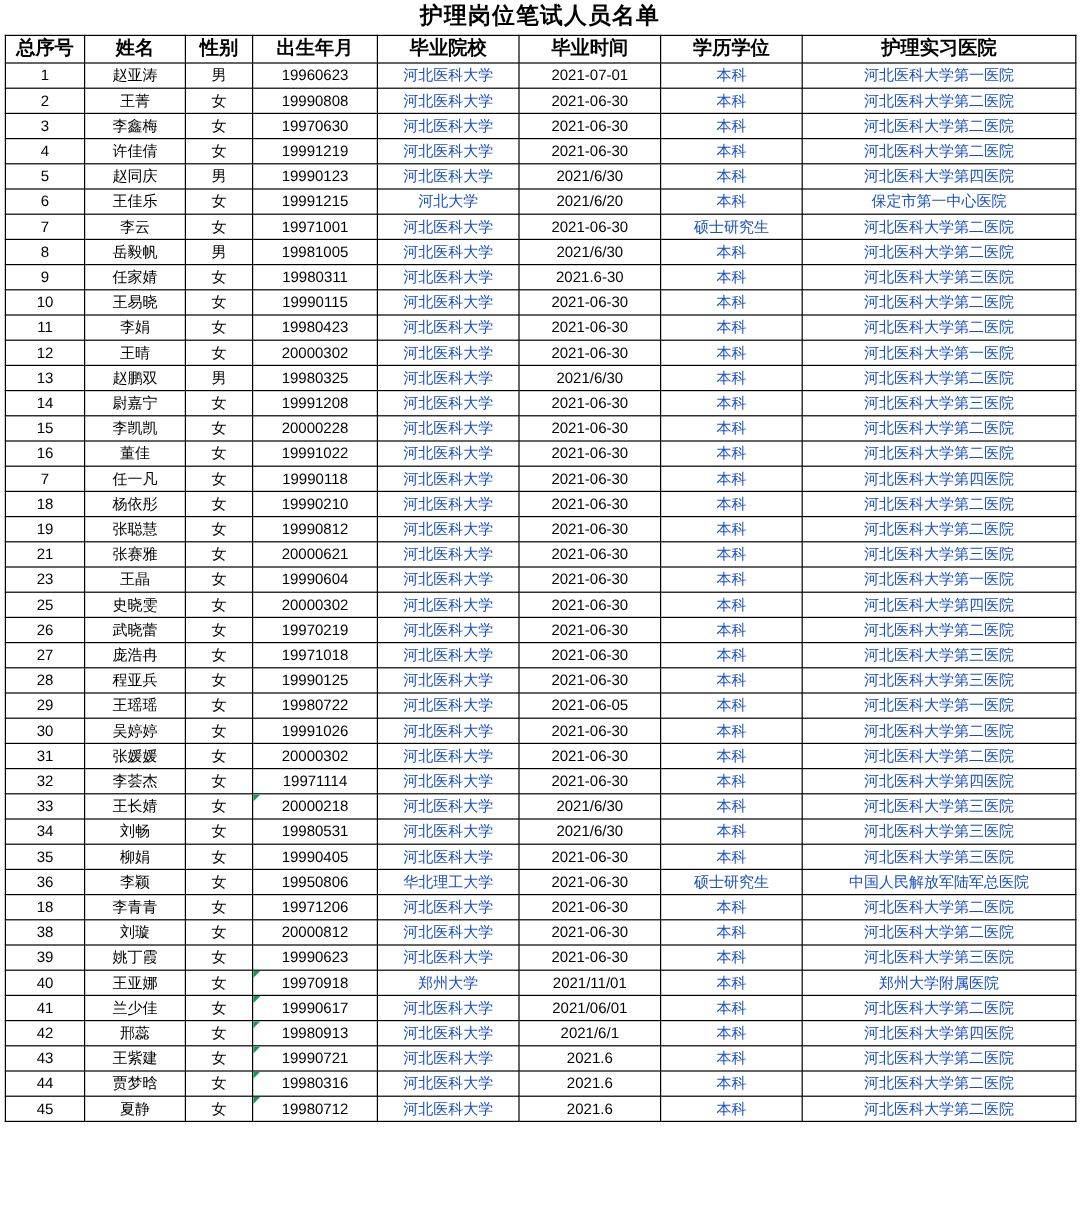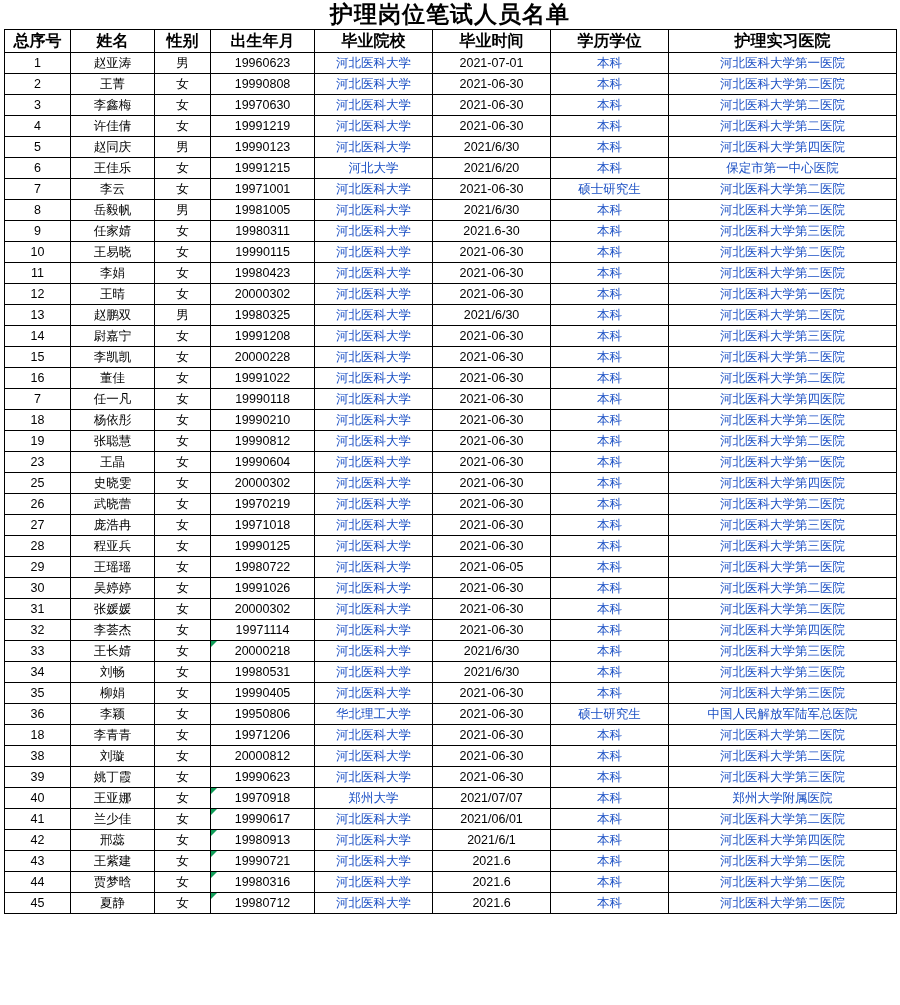--- a/index.html
+++ b/index.html
@@ -16,21 +16,21 @@
   }
   #page {
     width: 900px;
     height: 1005px;
     position: relative;
     box-sizing: border-box;
     padding: 0 4px;
   }
   #doc-title {
     text-align: center;
-    font-size: 23px;
+    font-size: 19px;
     font-weight: bold;
     letter-spacing: 1px;
     padding: 4px 0 5px 0;
     line-height: 20px;
   }
   table#roster {
     border-collapse: collapse;
     width: 892px;
     table-layout: fixed;
     font-size: 12.5px;
@@ -289,20 +289,30 @@
           <td>19</td>
           <td>张聪慧</td>
           <td>女</td>
           <td>19990812</td>
           <td class="blue">河北医科大学</td>
           <td>2021-06-30</td>
           <td class="blue">本科</td>
           <td class="blue">河北医科大学第二医院</td>
         </tr>
         <tr>
+          <td>21</td>
+          <td>张赛雅</td>
+          <td>女</td>
+          <td>20000621</td>
+          <td class="blue">河北医科大学</td>
+          <td>2021-06-30</td>
+          <td class="blue">本科</td>
+          <td class="blue">河北医科大学第三医院</td>
+        </tr>
+        <tr>
           <td>23</td>
           <td>王晶</td>
           <td>女</td>
           <td>19990604</td>
           <td class="blue">河北医科大学</td>
           <td>2021-06-30</td>
           <td class="blue">本科</td>
           <td class="blue">河北医科大学第一医院</td>
         </tr>
         <tr>
@@ -454,21 +464,21 @@
           <td>2021-06-30</td>
           <td class="blue">本科</td>
           <td class="blue">河北医科大学第三医院</td>
         </tr>
         <tr>
           <td>40</td>
           <td>王亚娜</td>
           <td>女</td>
           <td class="mark">19970918</td>
           <td class="blue">郑州大学</td>
-          <td>2021/07/07</td>
+          <td>2021/11/01</td>
           <td class="blue">本科</td>
           <td class="blue">郑州大学附属医院</td>
         </tr>
         <tr>
           <td>41</td>
           <td>兰少佳</td>
           <td>女</td>
           <td class="mark">19990617</td>
           <td class="blue">河北医科大学</td>
           <td>2021/06/01</td>

